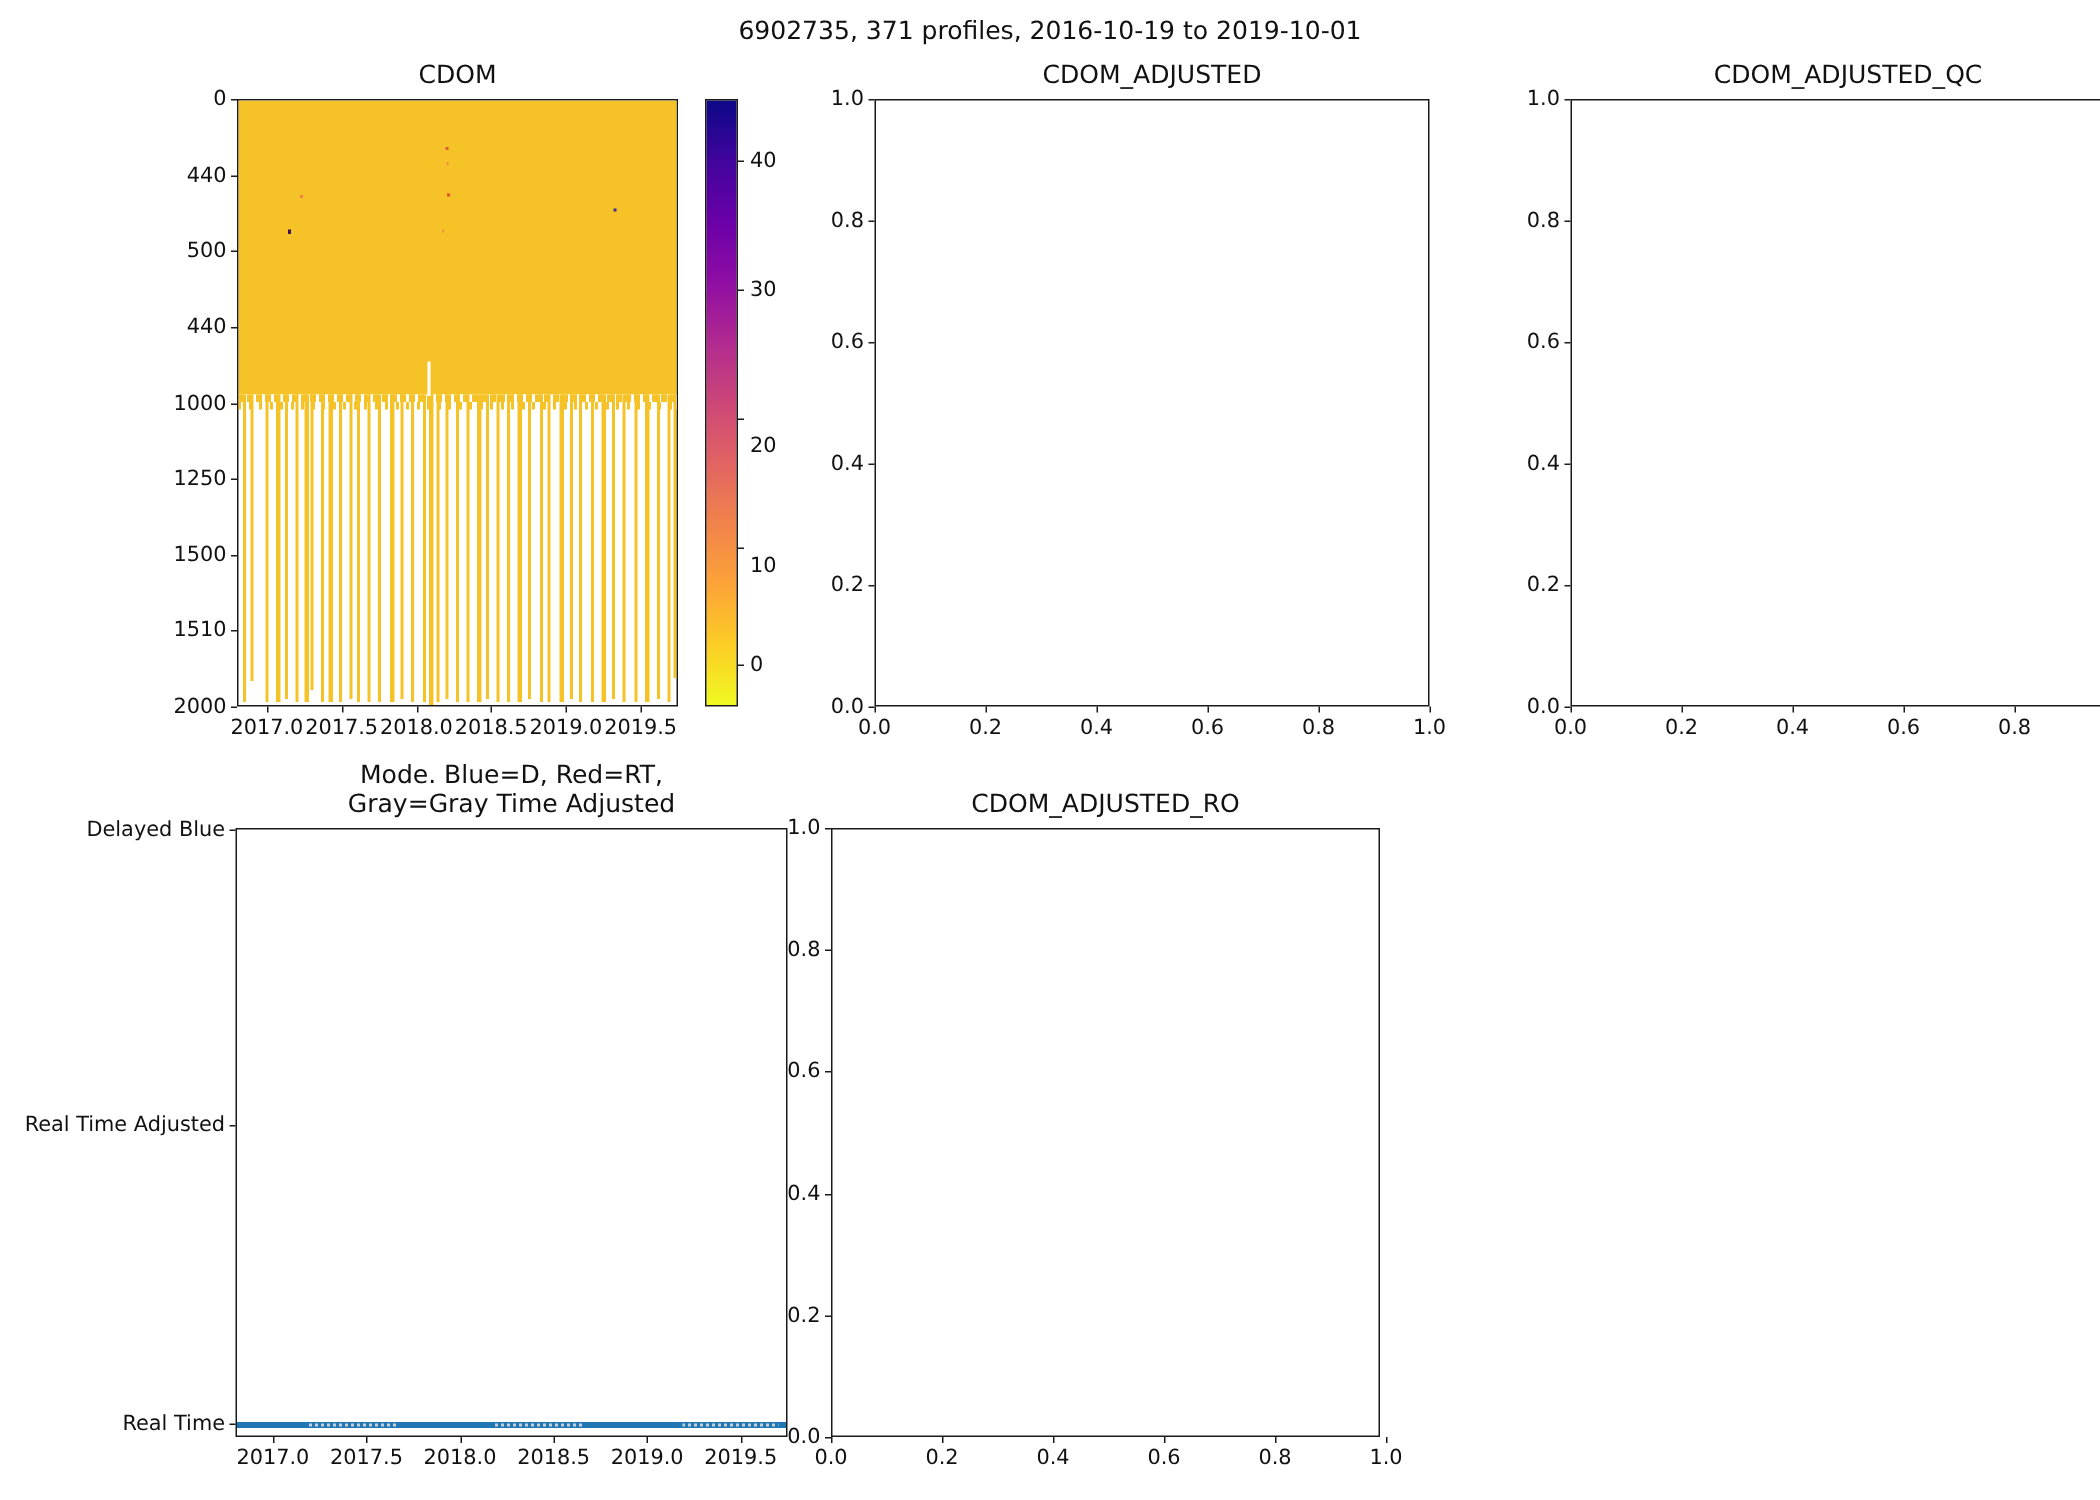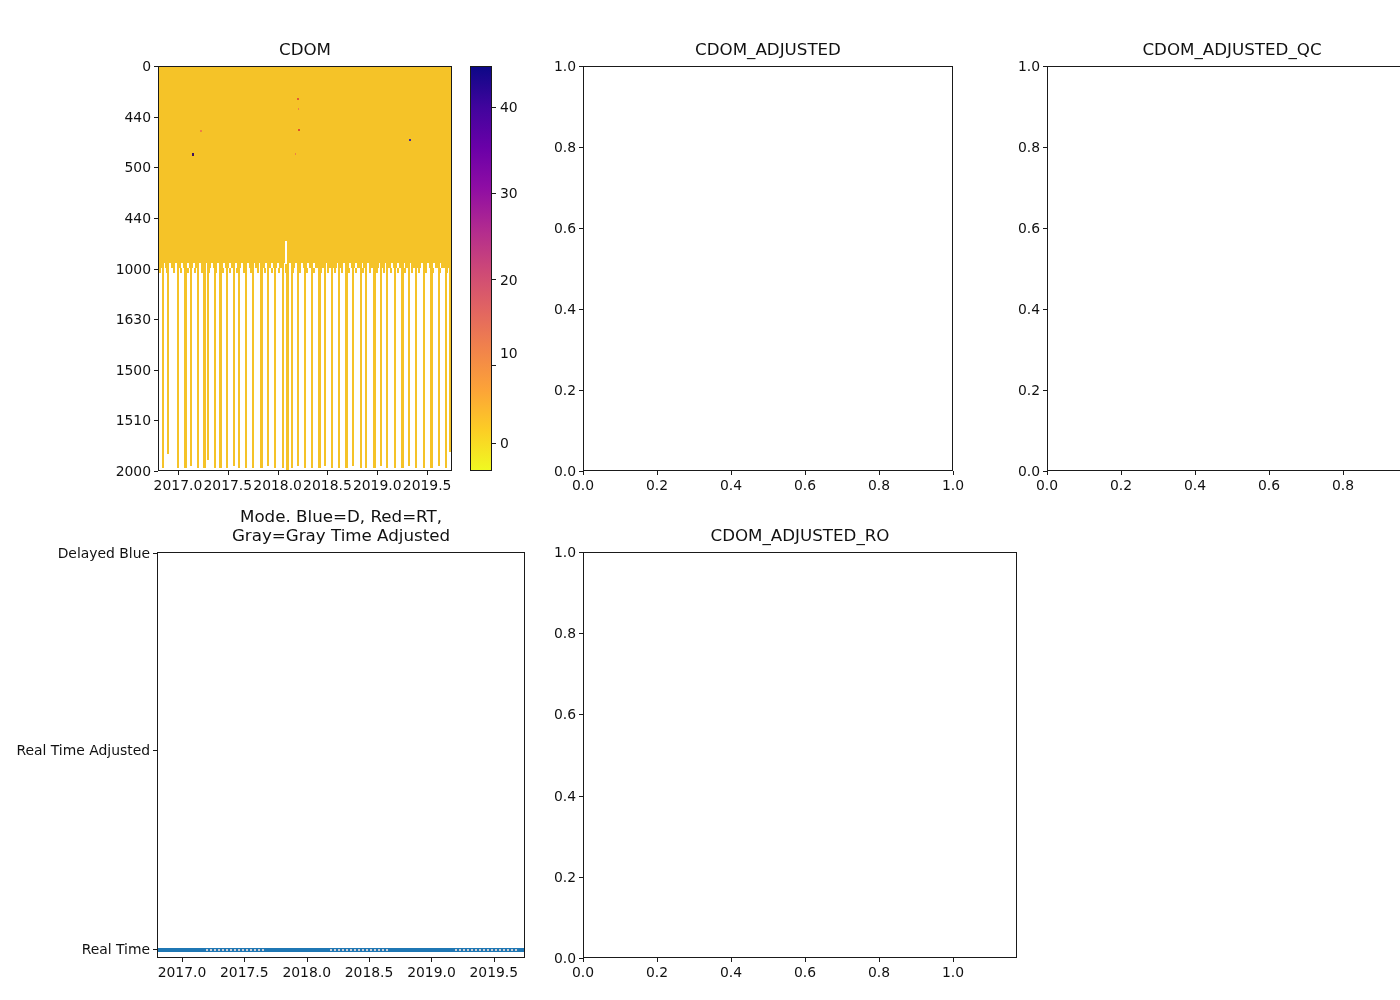--- a/index.html
+++ b/index.html
@@ -21,20 +21,21 @@
   .tick-c{position:absolute;width:4px;height:1px;background:#1a1a1a;}
   .tlx{position:absolute;transform:translateX(-50%);font-size:13.9px;white-space:nowrap;}
   .tly{position:absolute;transform:translate(-100%,-50%);font-size:13.9px;white-space:nowrap;}
   .tlc{position:absolute;transform:translateY(-50%);font-size:13.9px;white-space:nowrap;}
   .abs{position:absolute;}
 </style>
 </head>
 <body>
 
 <div class="fig">
+  <div class="suptitle">6902735, 371 profiles, 2016-10-19 to 2019-10-01</div>
 
   <div class="ax-wrap" style="left:158px;top:66px;width:294px;height:405px;">
     <div class="ax-title">CDOM</div>
     <div class="frame">
         <div class="abs" style="left: 0px; top: 0px; width: 294px; height: 196.02px; background: rgb(245, 195, 40);"></div>
         <div class="abs" style="left: 0px; top: 196.02px; width: 294px; height: 5px; background: repeating-linear-gradient(90deg, rgb(245, 195, 40) 0px, rgb(245, 195, 40) 4px, rgb(255, 255, 255) 4px, rgb(255, 255, 255) 6px);"></div>
         <div class="abs" style="left: 0px; top: 201.02px; width: 294px; height: 5px; background: repeating-linear-gradient(90deg, rgb(245, 195, 40) 0px, rgb(245, 195, 40) 2px, rgb(255, 255, 255) 2px, rgb(255, 255, 255) 7px);"></div>
         <div class="abs" style="left: 2.94px; top: 196.02px; width: 2px; height: 204.93px; background: rgb(245, 195, 40);"></div>
         <div class="abs" style="left: 8.232px; top: 196.02px; width: 2px; height: 190.755px; background: rgb(245, 195, 40);"></div>
         <div class="abs" style="left: 17.64px; top: 196.02px; width: 2px; height: 204.93px; background: rgb(245, 195, 40);"></div>
@@ -104,39 +105,39 @@
       <div class="tly" style="left: -7px; top: 0px;">0</div>
       <div class="tick-y" style="left: -4px; top: 50.625px;"></div>
       <div class="tly" style="left: -7px; top: 50.625px;">440</div>
       <div class="tick-y" style="left: -4px; top: 101.25px;"></div>
       <div class="tly" style="left: -7px; top: 101.25px;">500</div>
       <div class="tick-y" style="left: -4px; top: 151.875px;"></div>
       <div class="tly" style="left: -7px; top: 151.875px;">440</div>
       <div class="tick-y" style="left: -4px; top: 202.5px;"></div>
       <div class="tly" style="left: -7px; top: 202.5px;">1000</div>
       <div class="tick-y" style="left: -4px; top: 253.125px;"></div>
-      <div class="tly" style="left: -7px; top: 253.125px;">1630</div>
+      <div class="tly" style="left: -7px; top: 253.125px;">1250</div>
       <div class="tick-y" style="left: -4px; top: 303.75px;"></div>
       <div class="tly" style="left: -7px; top: 303.75px;">1500</div>
       <div class="tick-y" style="left: -4px; top: 354.375px;"></div>
       <div class="tly" style="left: -7px; top: 354.375px;">1510</div>
       <div class="tick-y" style="left: -4px; top: 405px;"></div>
       <div class="tly" style="left: -7px; top: 405px;">2000</div>
     </div>
 
   <div class="ax-wrap" style="left:470px;top:66px;width:22px;height:405px;">
     <div class="frame" style="background: linear-gradient(to top, rgb(240, 249, 33) 0%, rgb(252, 205, 37) 10%, rgb(252, 163, 56) 20%, rgb(241, 131, 75) 30%, rgb(225, 100, 98) 40%, rgb(204, 71, 120) 50%, rgb(177, 42, 144) 60%, rgb(143, 13, 164) 70%, rgb(106, 0, 168) 80%, rgb(65, 4, 157) 90%, rgb(13, 8, 135) 100%);"></div>
   <div class="tick-c" style="left: 22px; top: 40.905px;"></div>
       <div class="tlc" style="left: 30px; top: 40.905px;">40</div>
       <div class="tick-c" style="left: 22px; top: 127.17px;"></div>
       <div class="tlc" style="left: 30px; top: 127.17px;">30</div>
       <div class="tick-c" style="left: 22px; top: 213.03px;"></div>
-      <div class="tlc" style="left: 30px; top: 214px;">20</div>
+      <div class="tlc" style="left: 30px; top: 231px;">20</div>
       <div class="tick-c" style="left: 22px; top: 298.89px;"></div>
-      <div class="tlc" style="left: 30px; top: 287px;">10</div>
+      <div class="tlc" style="left: 30px; top: 311px;">10</div>
       <div class="tick-c" style="left: 22px; top: 377.055px;"></div>
       <div class="tlc" style="left: 30px; top: 377.055px;">0</div>
     </div>
 
   <div class="ax-wrap" style="left:583px;top:66px;width:370px;height:405px;">
     <div class="ax-title">CDOM_ADJUSTED</div>
     <div class="frame"></div>
   <div class="tick-x" style="left: 0px; top: 405px;"></div>
       <div class="tlx" style="left: 0px; top: 411px;">0.0</div>
       <div class="tick-x" style="left: 74px; top: 405px;"></div>
@@ -214,21 +215,21 @@
       <div class="tick-x" style="left: 336.83px; top: 406px;"></div>
       <div class="tlx" style="left: 336.83px; top: 412px;">2019.5</div>
       <div class="tick-y" style="left: -4px; top: 0.812px;"></div>
       <div class="tly" style="left: -7px; top: 0.812px;">Delayed Blue</div>
       <div class="tick-y" style="left: -4px; top: 198.128px;"></div>
       <div class="tly" style="left: -7px; top: 198.128px;">Real Time Adjusted</div>
       <div class="tick-y" style="left: -4px; top: 397.068px;"></div>
       <div class="tly" style="left: -7px; top: 397.068px;">Real Time</div>
     </div>
 
-  <div class="ax-wrap" style="left:583px;top:552px;width:434px;height:406px;">
+  <div class="ax-wrap" style="left:554px;top:552px;width:366px;height:406px;">
     <div class="ax-title">CDOM_ADJUSTED_RO</div>
     <div class="frame"></div>
   <div class="tick-x" style="left: 0px; top: 406px;"></div>
       <div class="tlx" style="left: 0px; top: 412px;">0.0</div>
       <div class="tick-x" style="left: 74px; top: 406px;"></div>
       <div class="tlx" style="left: 74px; top: 412px;">0.2</div>
       <div class="tick-x" style="left: 148px; top: 406px;"></div>
       <div class="tlx" style="left: 148px; top: 412px;">0.4</div>
       <div class="tick-x" style="left: 222px; top: 406px;"></div>
       <div class="tlx" style="left: 222px; top: 412px;">0.6</div>

